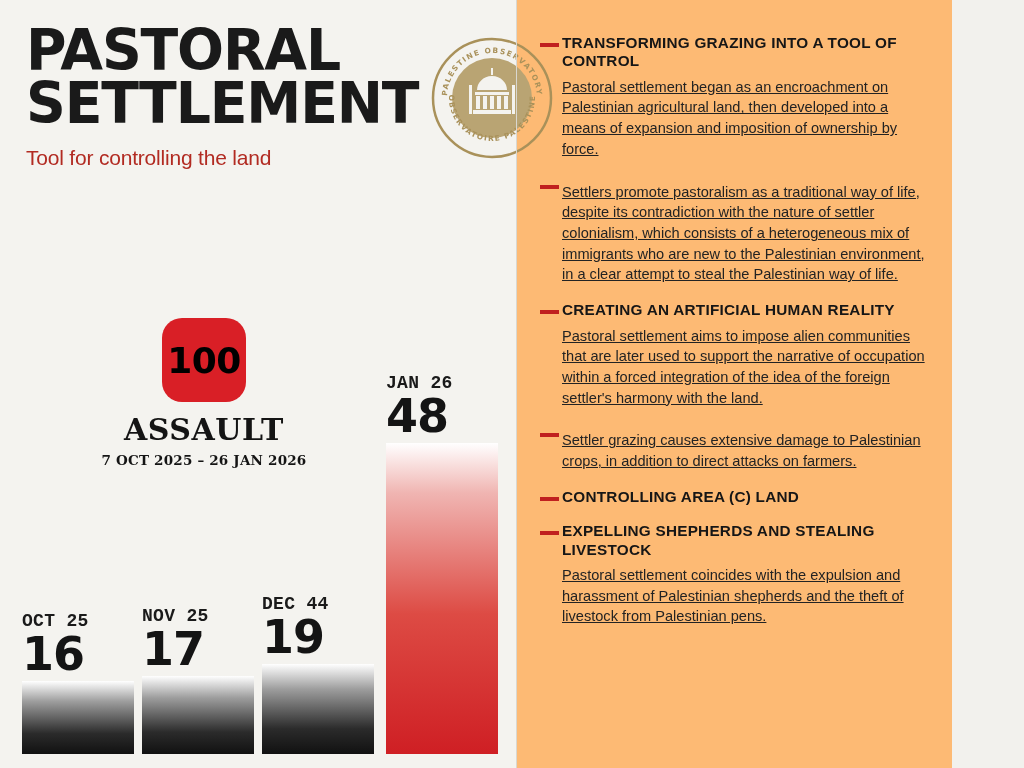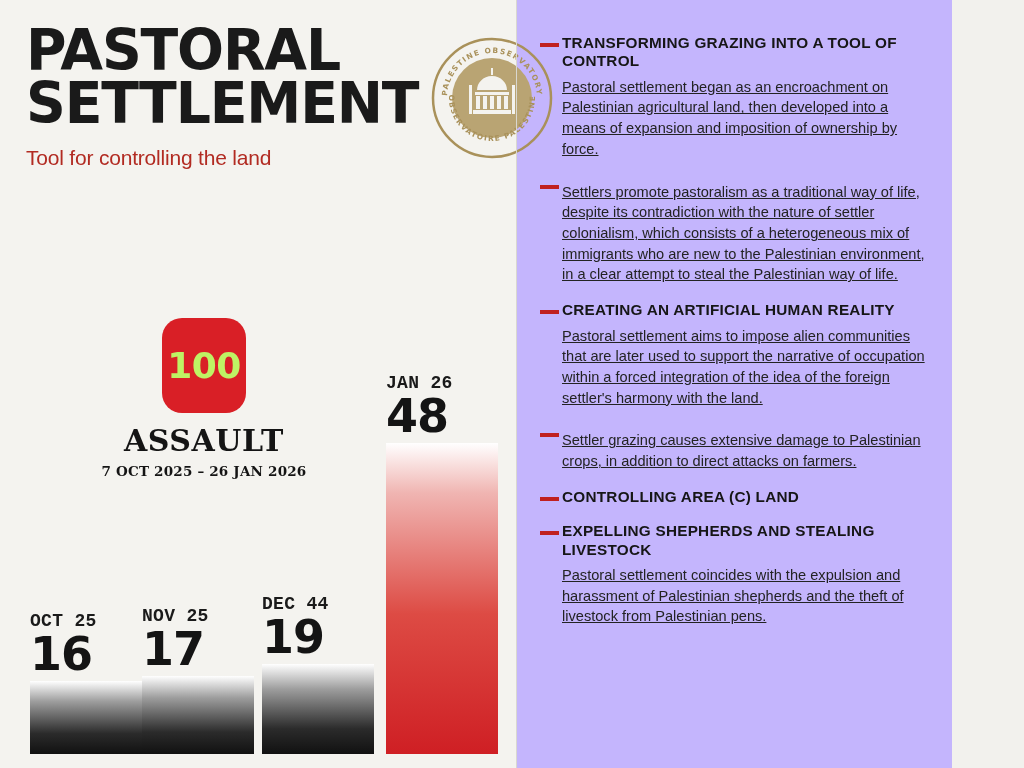--- a/index.html
+++ b/index.html
@@ -62,28 +62,28 @@
 
   
   .stat-block {
     position: absolute;
     left: 74px;
     top: 318px;
     width: 260px;
     text-align: center;
   }
   .badge {
-    width: 84px; height: 95px;
+    width: 84px; height: 84px;
     margin: 0 auto;
     background: #d91f26;
     border-radius: 20px;
     display: flex;
     align-items: center;
     justify-content: center;
-    color: #bef264;
+    color: #000000;
     font-family: "DejaVu Sans", sans-serif;
     font-weight: 700;
     font-size: 36px;
     letter-spacing: -0.5px;
   }
   .assault-label {
     margin-top: 10px;
     font-family: "DejaVu Serif", serif;
     font-weight: 700;
     font-size: 30px;
@@ -129,30 +129,30 @@
     color: #141414;
     margin-bottom: 4px;
   }
   .bar {
     width: 112px;
     background: linear-gradient(to bottom, #ffffff 0%, #9d9d9d 28%, #2b2b2b 72%, #111111 100%);
   }
   .bar.red {
     background: linear-gradient(to bottom, #ffffff 0%, #f0b5b2 16%, #dd4b44 55%, #cf1f24 100%);
   }
-  .bar-group.g1 { left: 22px; margin-left: 8px; }
+  .bar-group.g1 { left: 22px; }
   .bar-group.g2 { left: 142px; }
   .bar-group.g3 { left: 262px; }
   .bar-group.g4 { left: 386px; }
 
   
   .right {
     width: 436px;
     height: 768px;
-    background: #c4b5fd;
+    background: #fdba74;
     padding: 34px 24px 10px 24px;
   }
   .item { margin-bottom: 16px; display: flex; }
   .dash {
     flex: 0 0 22px;
     margin-top: 9px;
   }
   .dash span {
     display: block;
     width: 19px; height: 4px;

